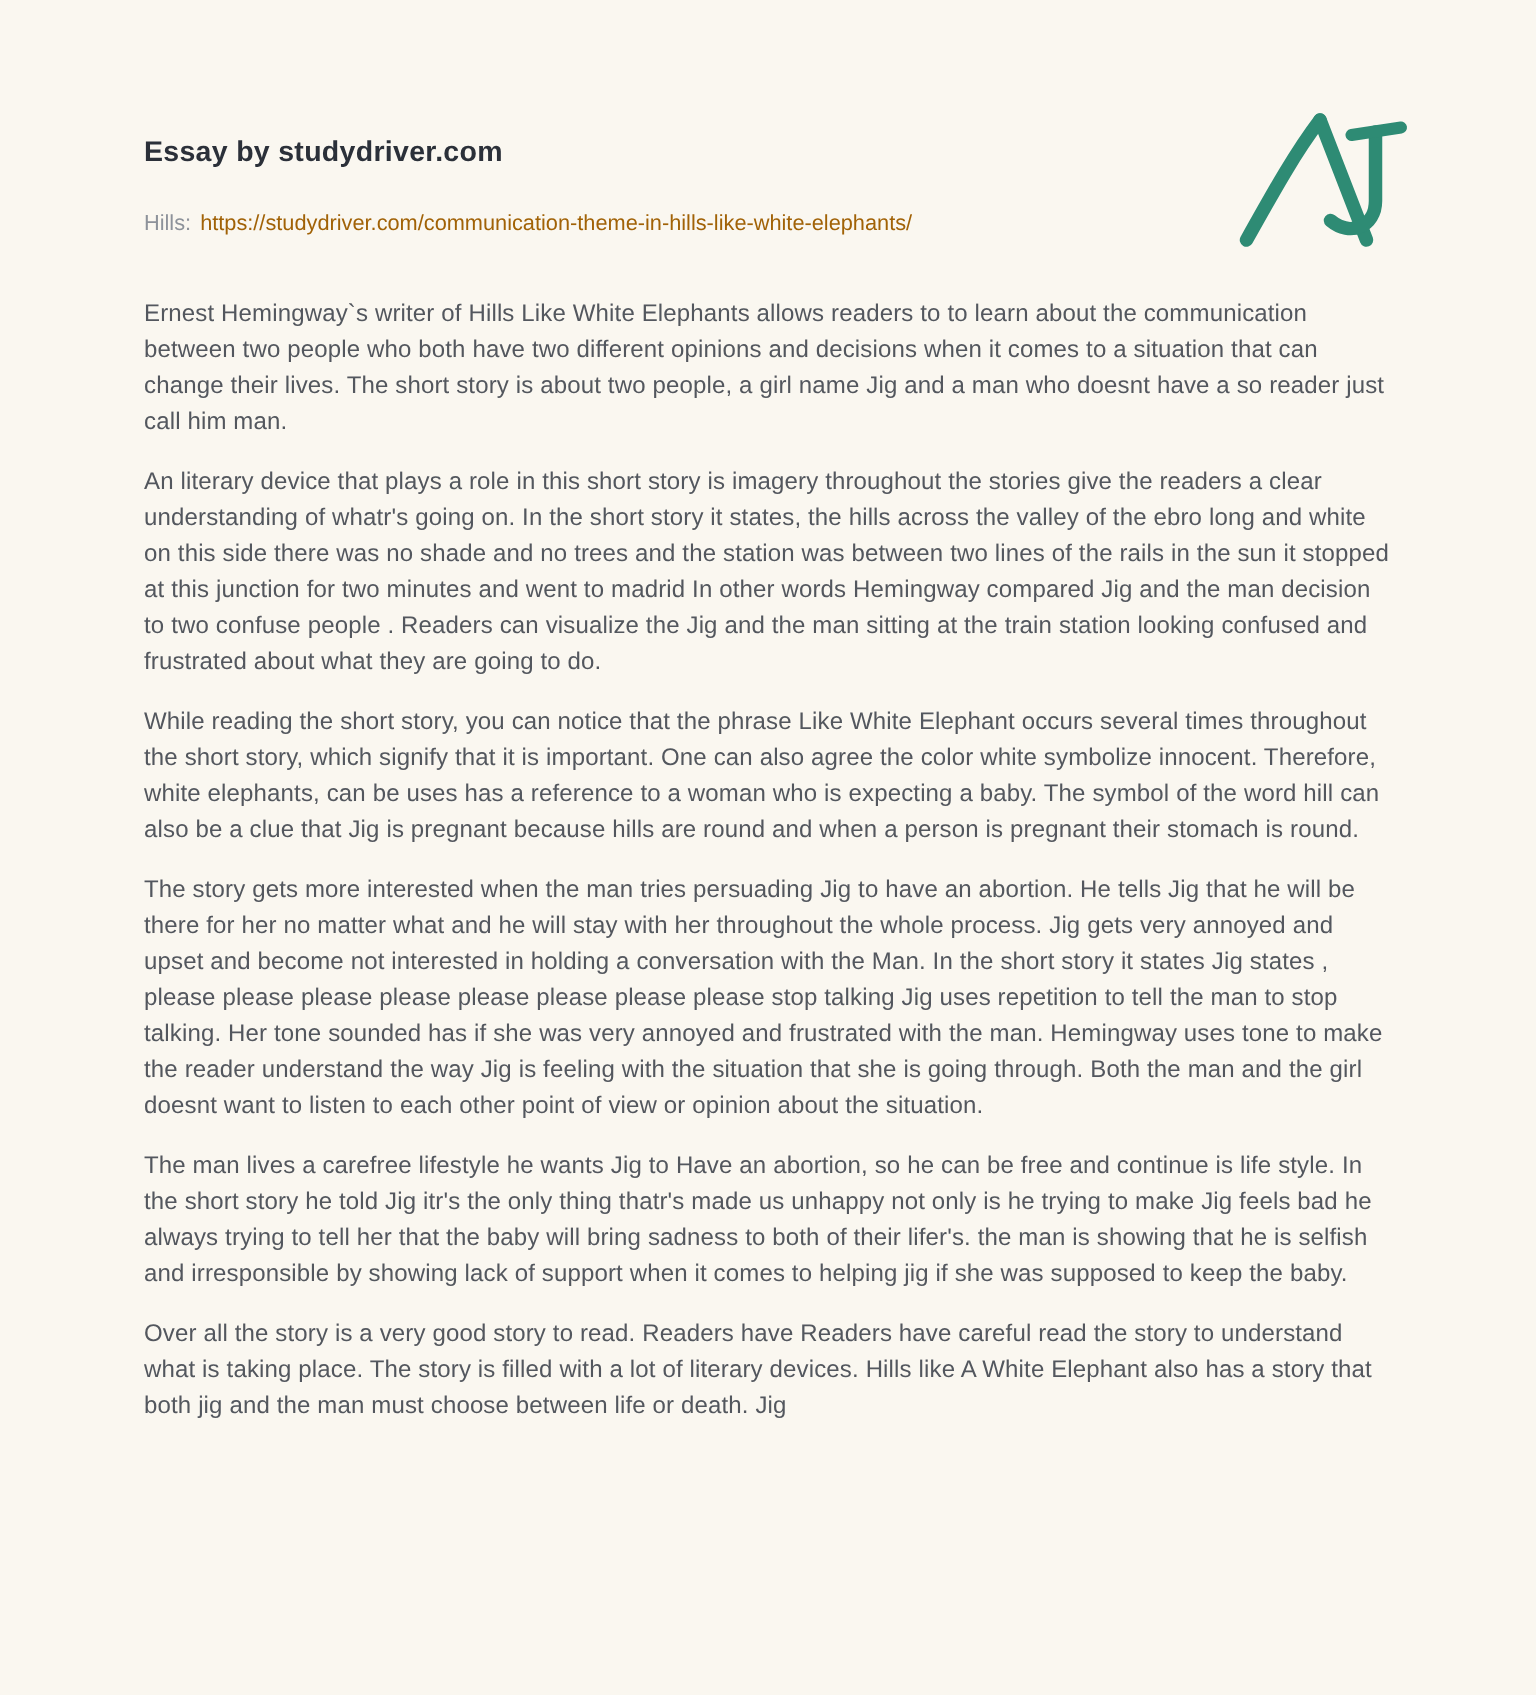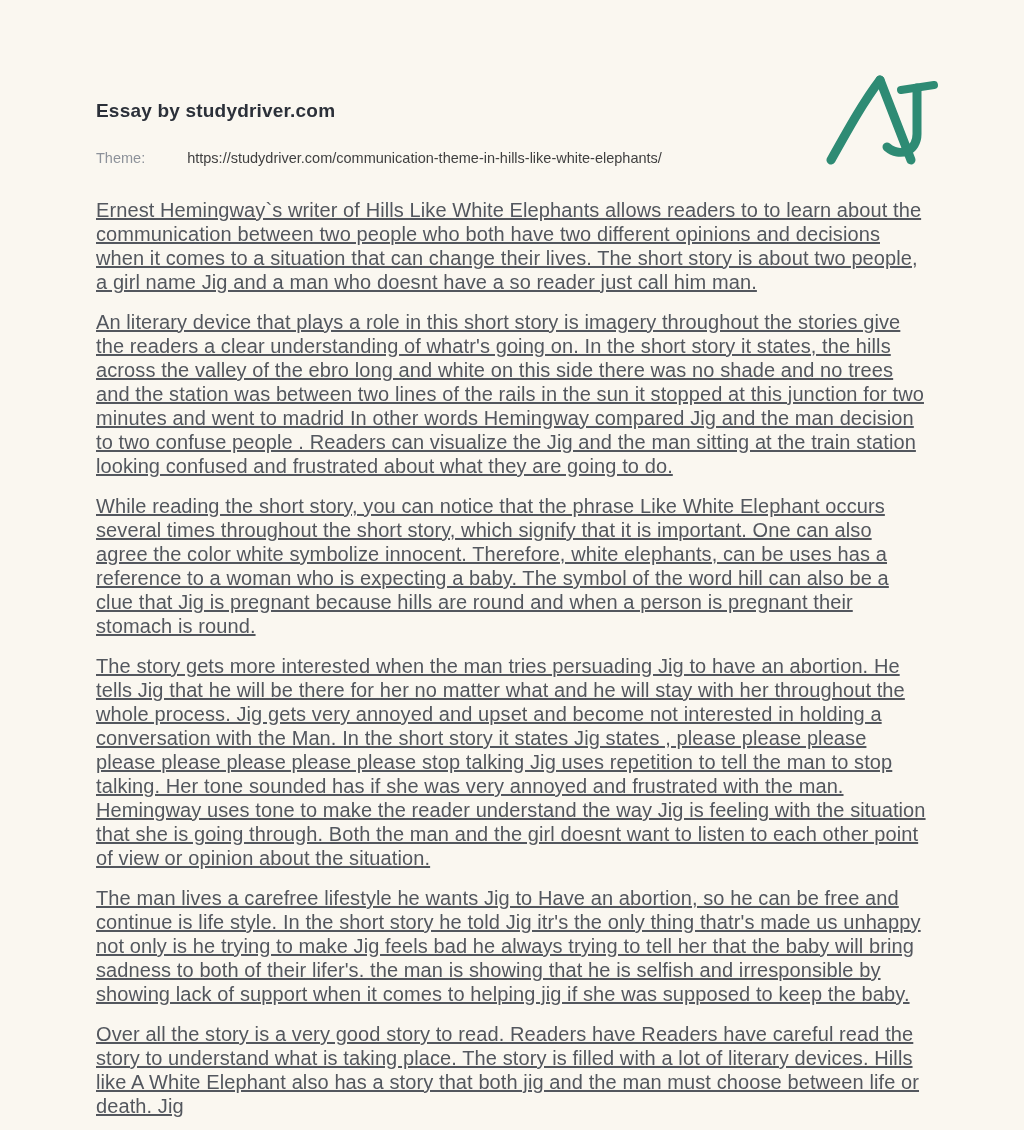--- a/index.html
+++ b/index.html
@@ -12,75 +12,73 @@
     overflow: hidden;
     position: relative;
   }
   .page {
     padding: 80px 96px 0 96px;
     width: 1024px;
   }
   .header {
     display: flex;
     justify-content: space-between;
-    align-items: flex-end;
+    align-items: center;
   }
   .brand {
     font-size: 19px;
     font-weight: bold;
     color: #2b3039;
     letter-spacing: 0.2px;
     padding-top: 2px;
   }
   .source {
     margin-top: 28px;
     font-size: 14.5px;
     color: #8d929a;
   }
   .source .src-label { margin-right: 6px; }
   .source a {
     text-decoration: none;
-    color: #404040;
-    margin-left: 36px;
+    color: #a16207;
   }
   .logo {
     margin-top: -6px;
     margin-right: -14px;
     width: 118px;
     height: 92px;
     flex: 0 0 auto;
   }
   h1.title {
     margin: 104px 0 0 0;
     font-size: 29px;
     line-height: 36px;
     font-weight: bold;
     color: #242a36;
     letter-spacing: 0.2px;
   }
   .content { margin-top: 32px; }
   .content p {
-    font-size: 20px;
+    font-size: 16px;
     line-height: 24px;
     color: #53575e;
     margin: 0 0 16px 0;
     letter-spacing: 0.1px;
-    text-decoration: underline;
   }
 </style>
 </head>
 <body>
 
 <div class="page">
 
   <div class="header">
     <div class="header-left">
       <div class="brand">Essay by studydriver.com</div>
       <div class="source">
-        <span class="src-label">Theme:</span><a href="#">https://studydriver.com/communication-theme-in-hills-like-white-elephants/</a>
+        <span class="src-label">Hills:</span><a href="#">https://studydriver.com/communication-theme-in-hills-like-white-elephants/</a>
       </div>
     </div>
 
     <div class="logo">
       <svg width="118" height="92" viewBox="0 0 118 92" fill="none" xmlns="http://www.w3.org/2000/svg">
         <g stroke="#2e8b74" stroke-linecap="round" fill="none">
           <path d="M7 86 C26 52 40 27 56 6" stroke-width="9"></path>
           <path d="M56 6 L87 86" stroke-width="9"></path>
           <path d="M93 14 L93 60 C93 77 76 84 63 73" stroke-width="9"></path>
           <path d="M77 16 L110 11" stroke-width="8"></path>

